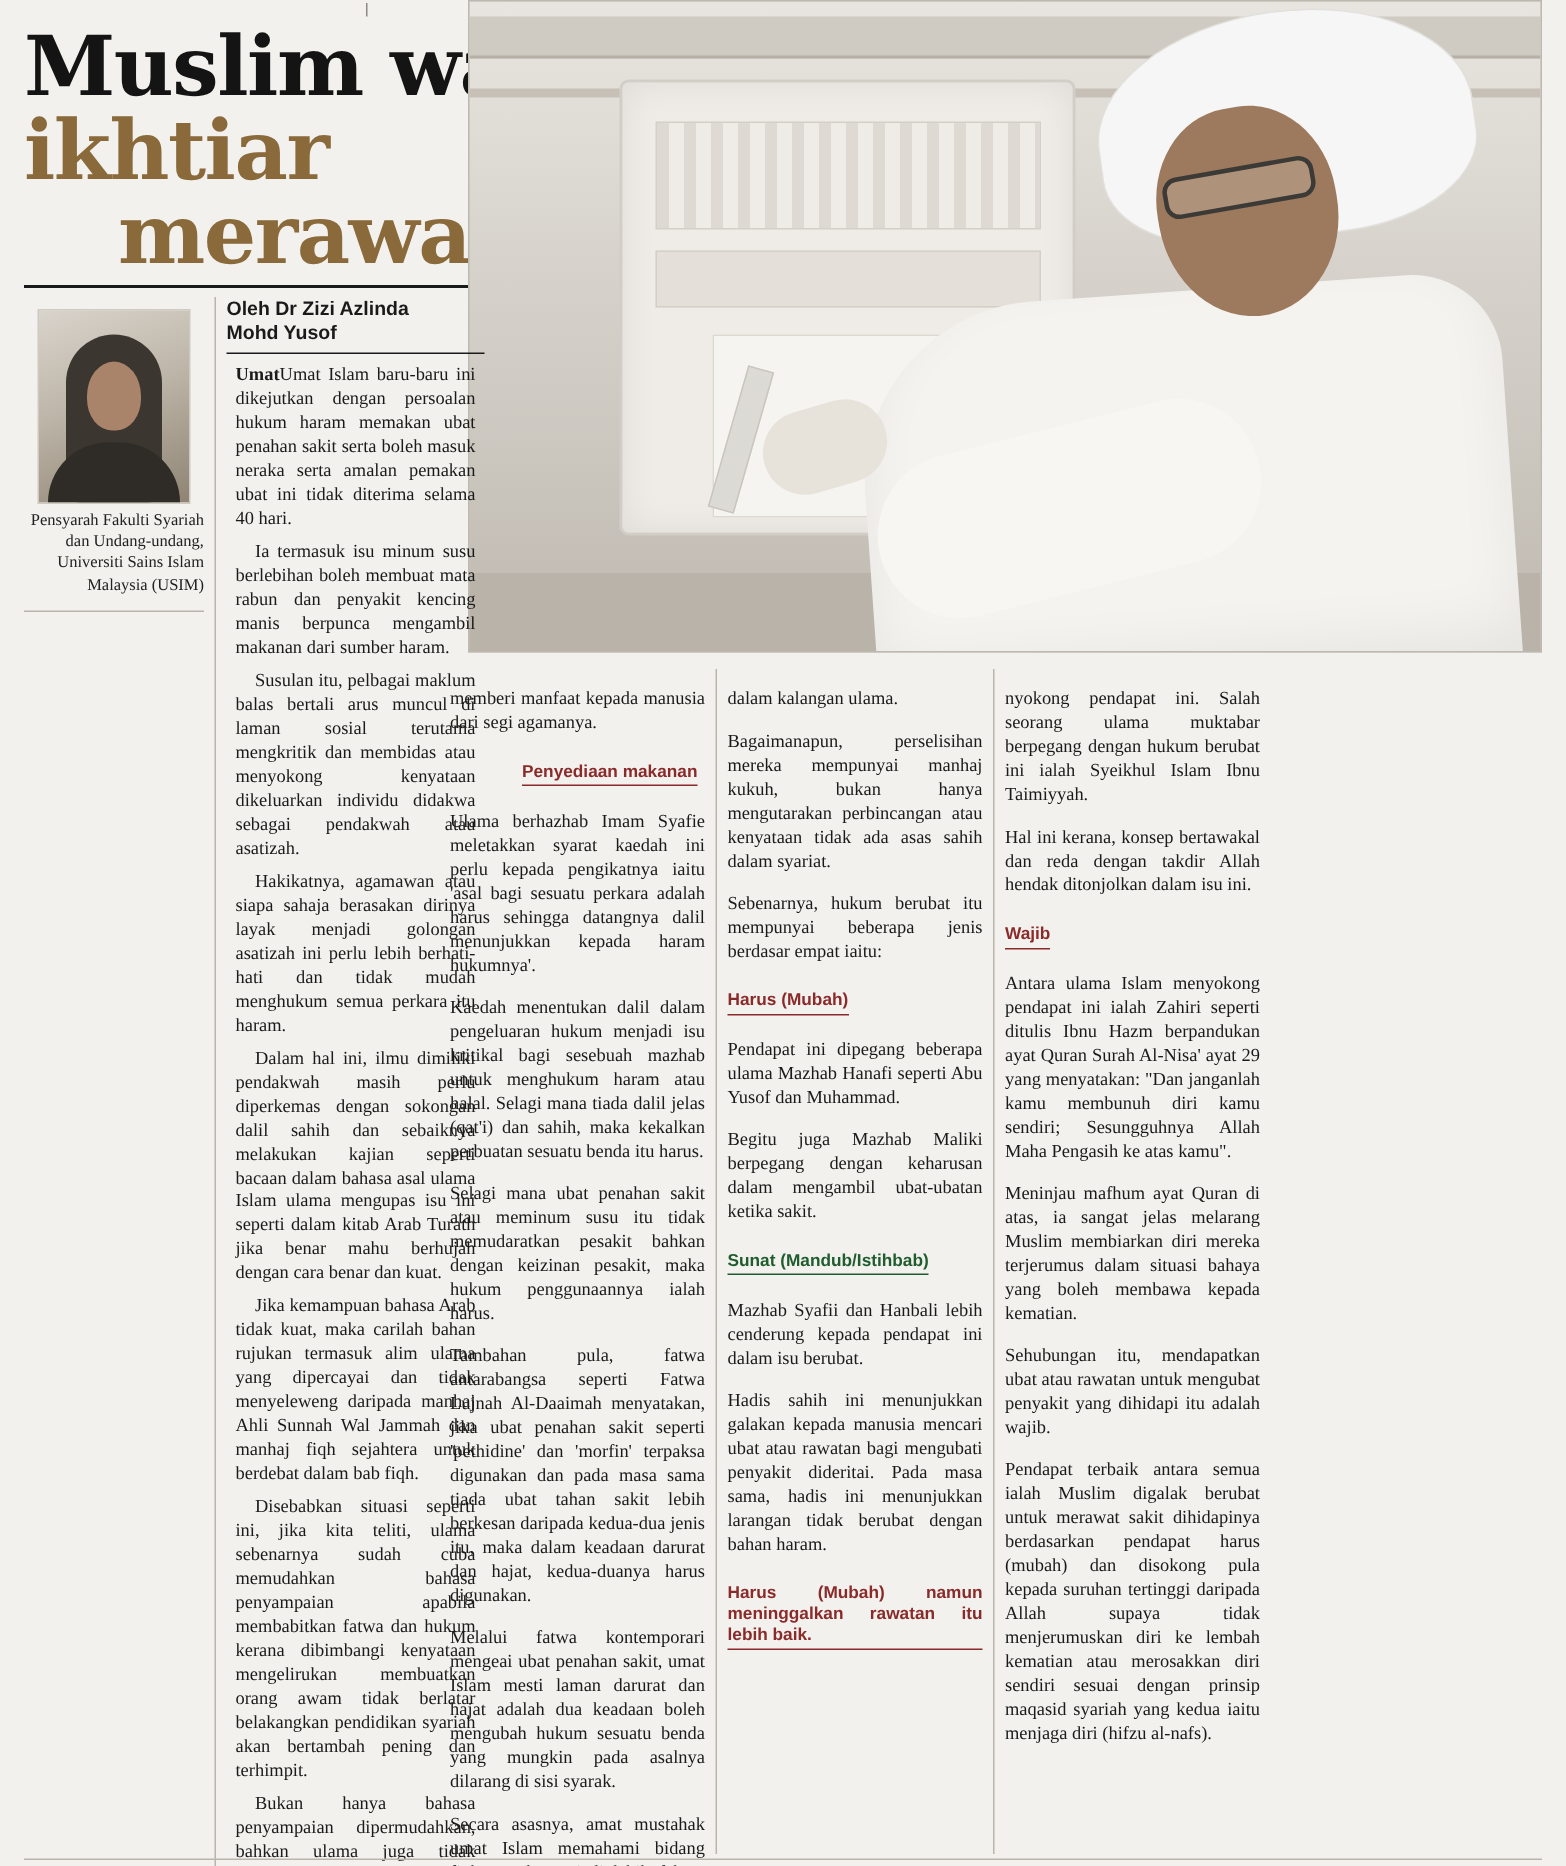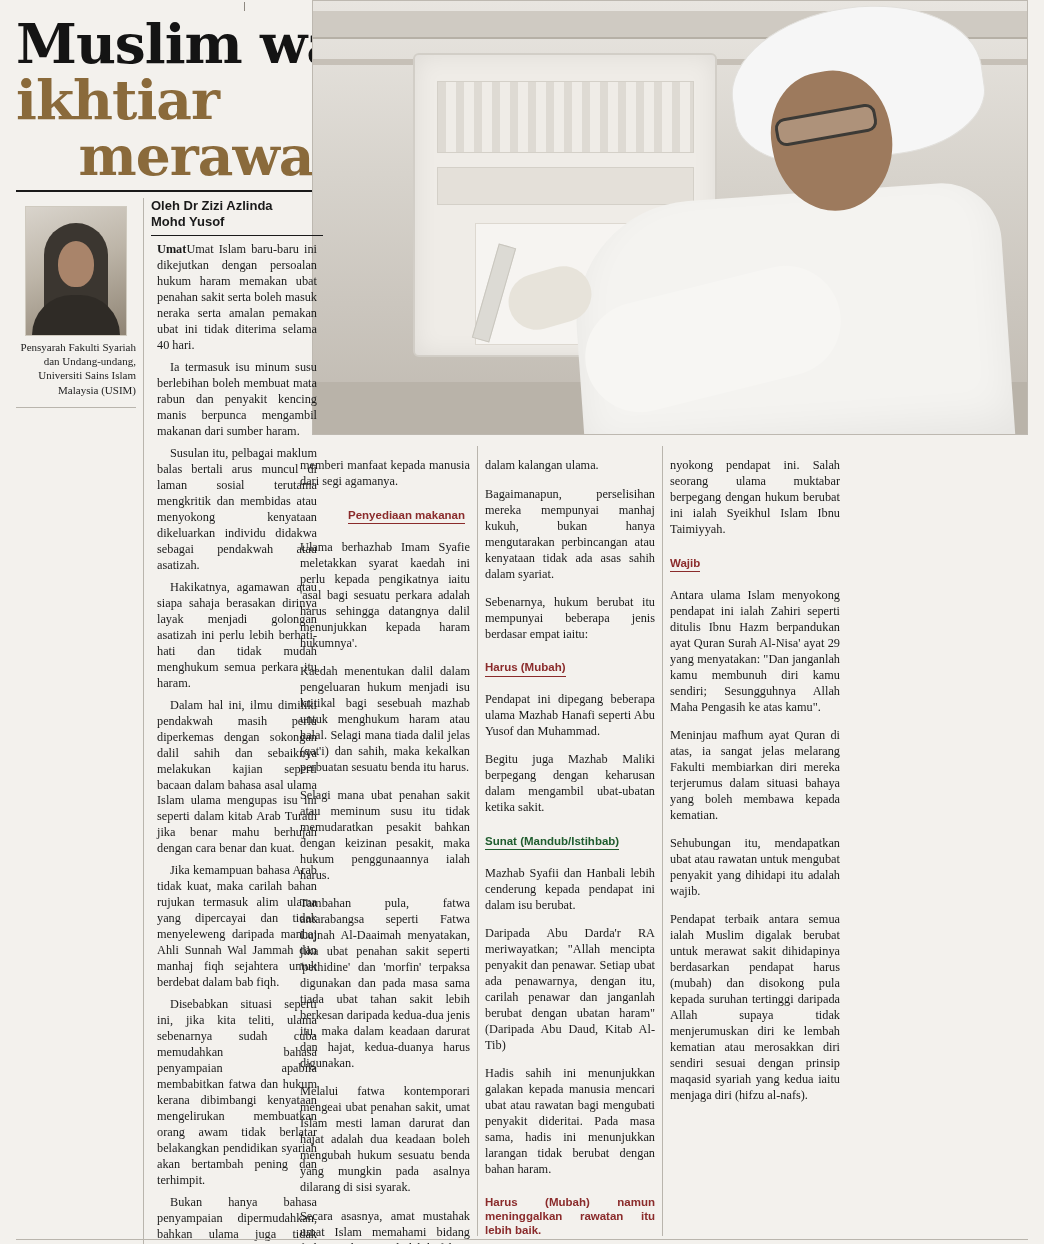--- a/index.html
+++ b/index.html
@@ -281,34 +281,34 @@
 
     <div class="lcol">
       <p class="first">dalam kalangan ulama.</p>
       <p>Bagaimanapun, perselisihan mereka mempunyai manhaj kukuh, bukan hanya mengutarakan perbincangan atau kenyataan tidak ada asas sahih dalam syariat.</p>
       <p>Sebenarnya, hukum berubat itu mempunyai beberapa jenis berdasar empat iaitu:</p>
       <div class="label harus">Harus (Mubah)</div>
       <p class="first">Pendapat ini dipegang beberapa ulama Mazhab Hanafi seperti Abu Yusof dan Muhammad.</p>
       <p>Begitu juga Mazhab Maliki berpegang dengan keharusan dalam mengambil ubat-ubatan ketika sakit.</p>
       <div class="label sunat">Sunat (Mandub/Istihbab)</div>
       <p class="first">Mazhab Syafii dan Hanbali lebih cenderung kepada pendapat ini dalam isu berubat.</p>
-      <p>Daripada Abu Darda'r RA meriwayatkan; "Allah mencipta penyakit dan penawar. Setiap ubat ada penawarnya, dengan itu, carilah penawar dan janganlah berubat dengan ubatan haram" (Daripada Abu Daud, Kitab Al-Tib)</p>
       <p>Hadis sahih ini menunjukkan galakan kepada manusia mencari ubat atau rawatan bagi mengubati penyakit dideritai. Pada masa sama, hadis ini menunjukkan larangan tidak berubat dengan bahan haram.</p>
       <div class="label harus">Harus (Mubah) namun meninggalkan rawatan itu lebih baik.</div>
       
       
     </div>
 
     <div class="vrule"></div>
 
     <div class="lcol">
       <p class="first">nyokong pendapat ini. Salah seorang ulama muktabar berpegang dengan hukum berubat ini ialah Syeikhul Islam Ibnu Taimiyyah.</p>
+      <p>Hal ini kerana, konsep bertawakal dan reda dengan takdir Allah hendak ditonjolkan dalam isu ini.</p>
       <div class="label wajib">Wajib</div>
       <p class="first">Antara ulama Islam menyokong pendapat ini ialah Zahiri seperti ditulis Ibnu Hazm berpandukan ayat Quran Surah Al-Nisa' ayat 29 yang menyatakan: "Dan janganlah kamu membunuh diri kamu sendiri; Sesungguhnya Allah Maha Pengasih ke atas kamu".</p>
-      <p>Meninjau mafhum ayat Quran di atas, ia sangat jelas melarang Fakulti membiarkan diri mereka terjerumus dalam situasi bahaya yang boleh membawa kepada kematian.</p>
+      <p>Meninjau mafhum ayat Quran di atas, ia sangat jelas melarang Muslim membiarkan diri mereka terjerumus dalam situasi bahaya yang boleh membawa kepada kematian.</p>
       <p>Sehubungan itu, mendapatkan ubat atau rawatan untuk mengubat penyakit yang dihidapi itu adalah wajib.</p>
       <p>Pendapat terbaik antara semua ialah Muslim digalak berubat untuk merawat sakit dihidapinya berdasarkan pendapat harus (mubah) dan disokong pula kepada suruhan tertinggi daripada Allah supaya tidak menjerumuskan diri ke lembah kematian atau merosakkan diri sendiri sesuai dengan prinsip maqasid syariah yang kedua iaitu menjaga diri (hifzu al-nafs).</p>
     </div>
 
   </div>
 
   <div class="bottom-rule"></div>
 </div>
 
 </body></html>

